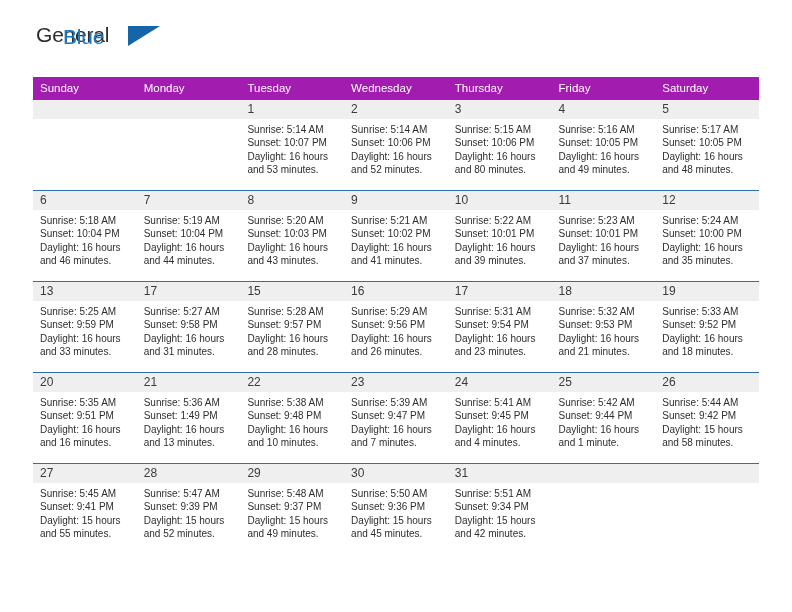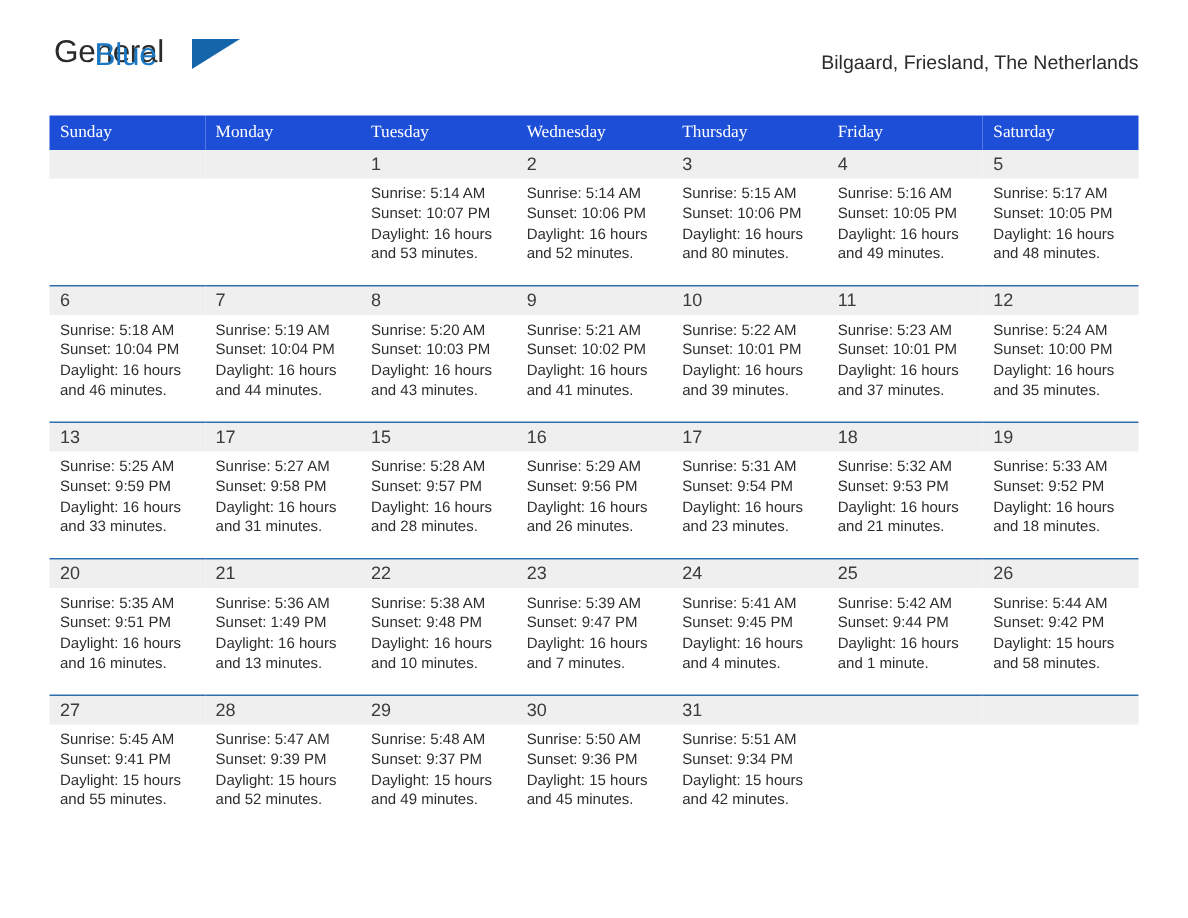--- a/index.html
+++ b/index.html
@@ -86,30 +86,29 @@
   }
 
   
   .calendar {
     width: 726px;
     border-collapse: collapse;
     table-layout: fixed;
     margin-top: 5px;
   }
   .calendar th {
-    background: #1d4ed8;
+    background: #a21caf;
     color: #ffffff;
     font-size: 11.5px;
     font-weight: normal;
     text-align: left;
     padding: 5px 0 6px 7px;
     height: 21px;
     box-sizing: border-box;
     border: none;
-    font-family: Liberation Serif, serif;
   }
   .calendar td {
     vertical-align: top;
     padding: 0;
     border: none;
     border-top: 1px solid #2f6daf;
     height: 90px;
     box-sizing: border-box;
   }
   tr.week:first-child td {
@@ -151,21 +150,20 @@
 
   <div class="header">
 
     <div class="brand">
       <span class="brand-general">General</span>
       <span class="brand-triangle"></span>
       <span class="brand-blue">Blue</span>
     </div>
 
     <div class="title-block">
-      <p class="cal-subtitle">Bilgaard, Friesland, The Netherlands</p>
     </div>
 
   </div>
 
   <table class="calendar">
     <thead>
       <tr>
         <th>Sunday</th>
         <th>Monday</th>
         <th>Tuesday</th>

